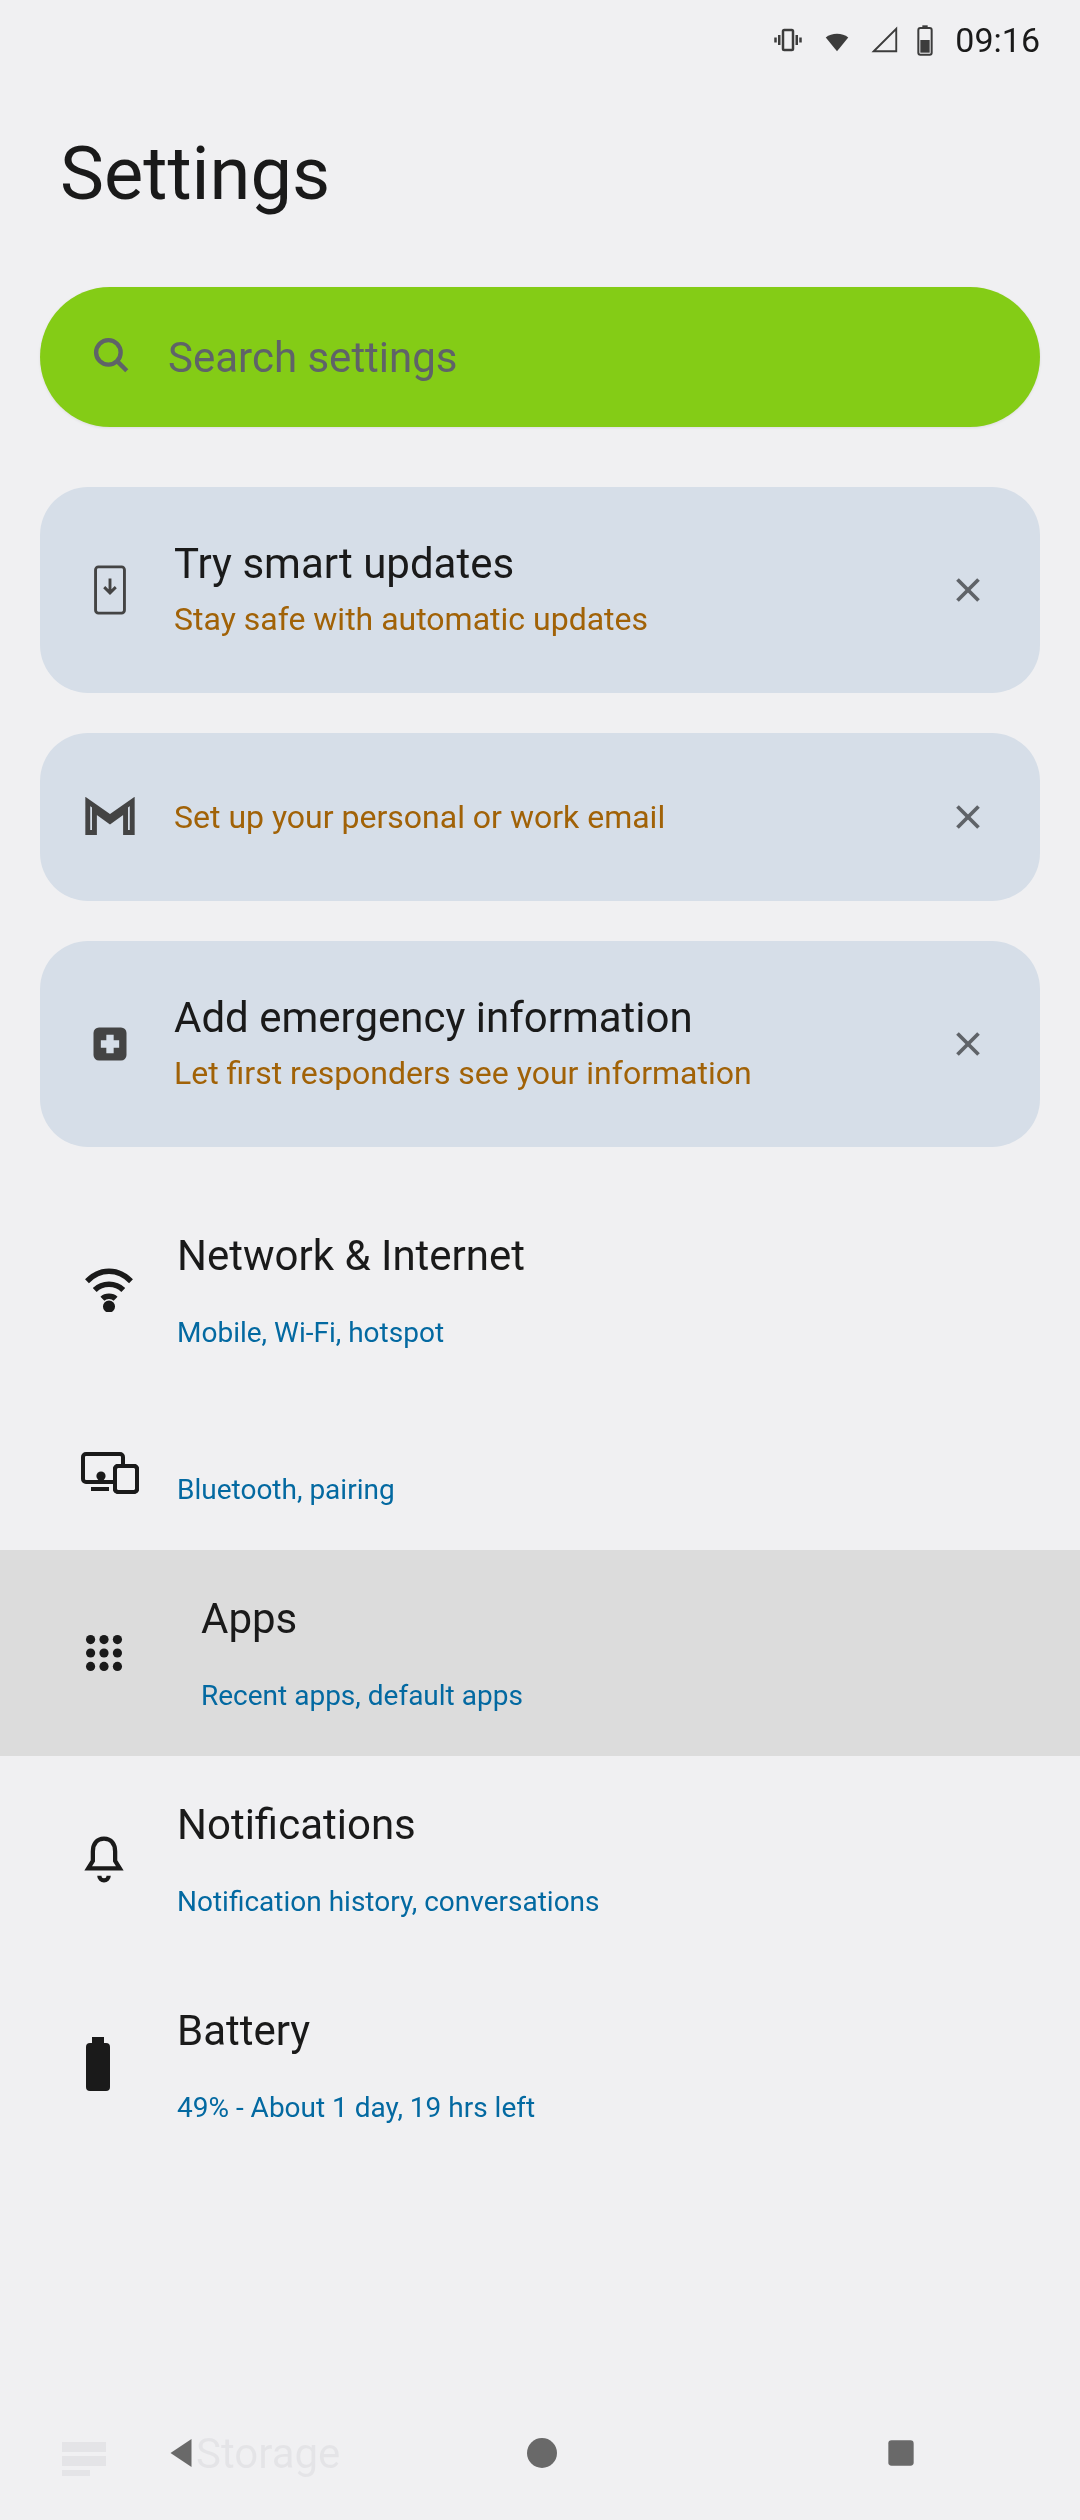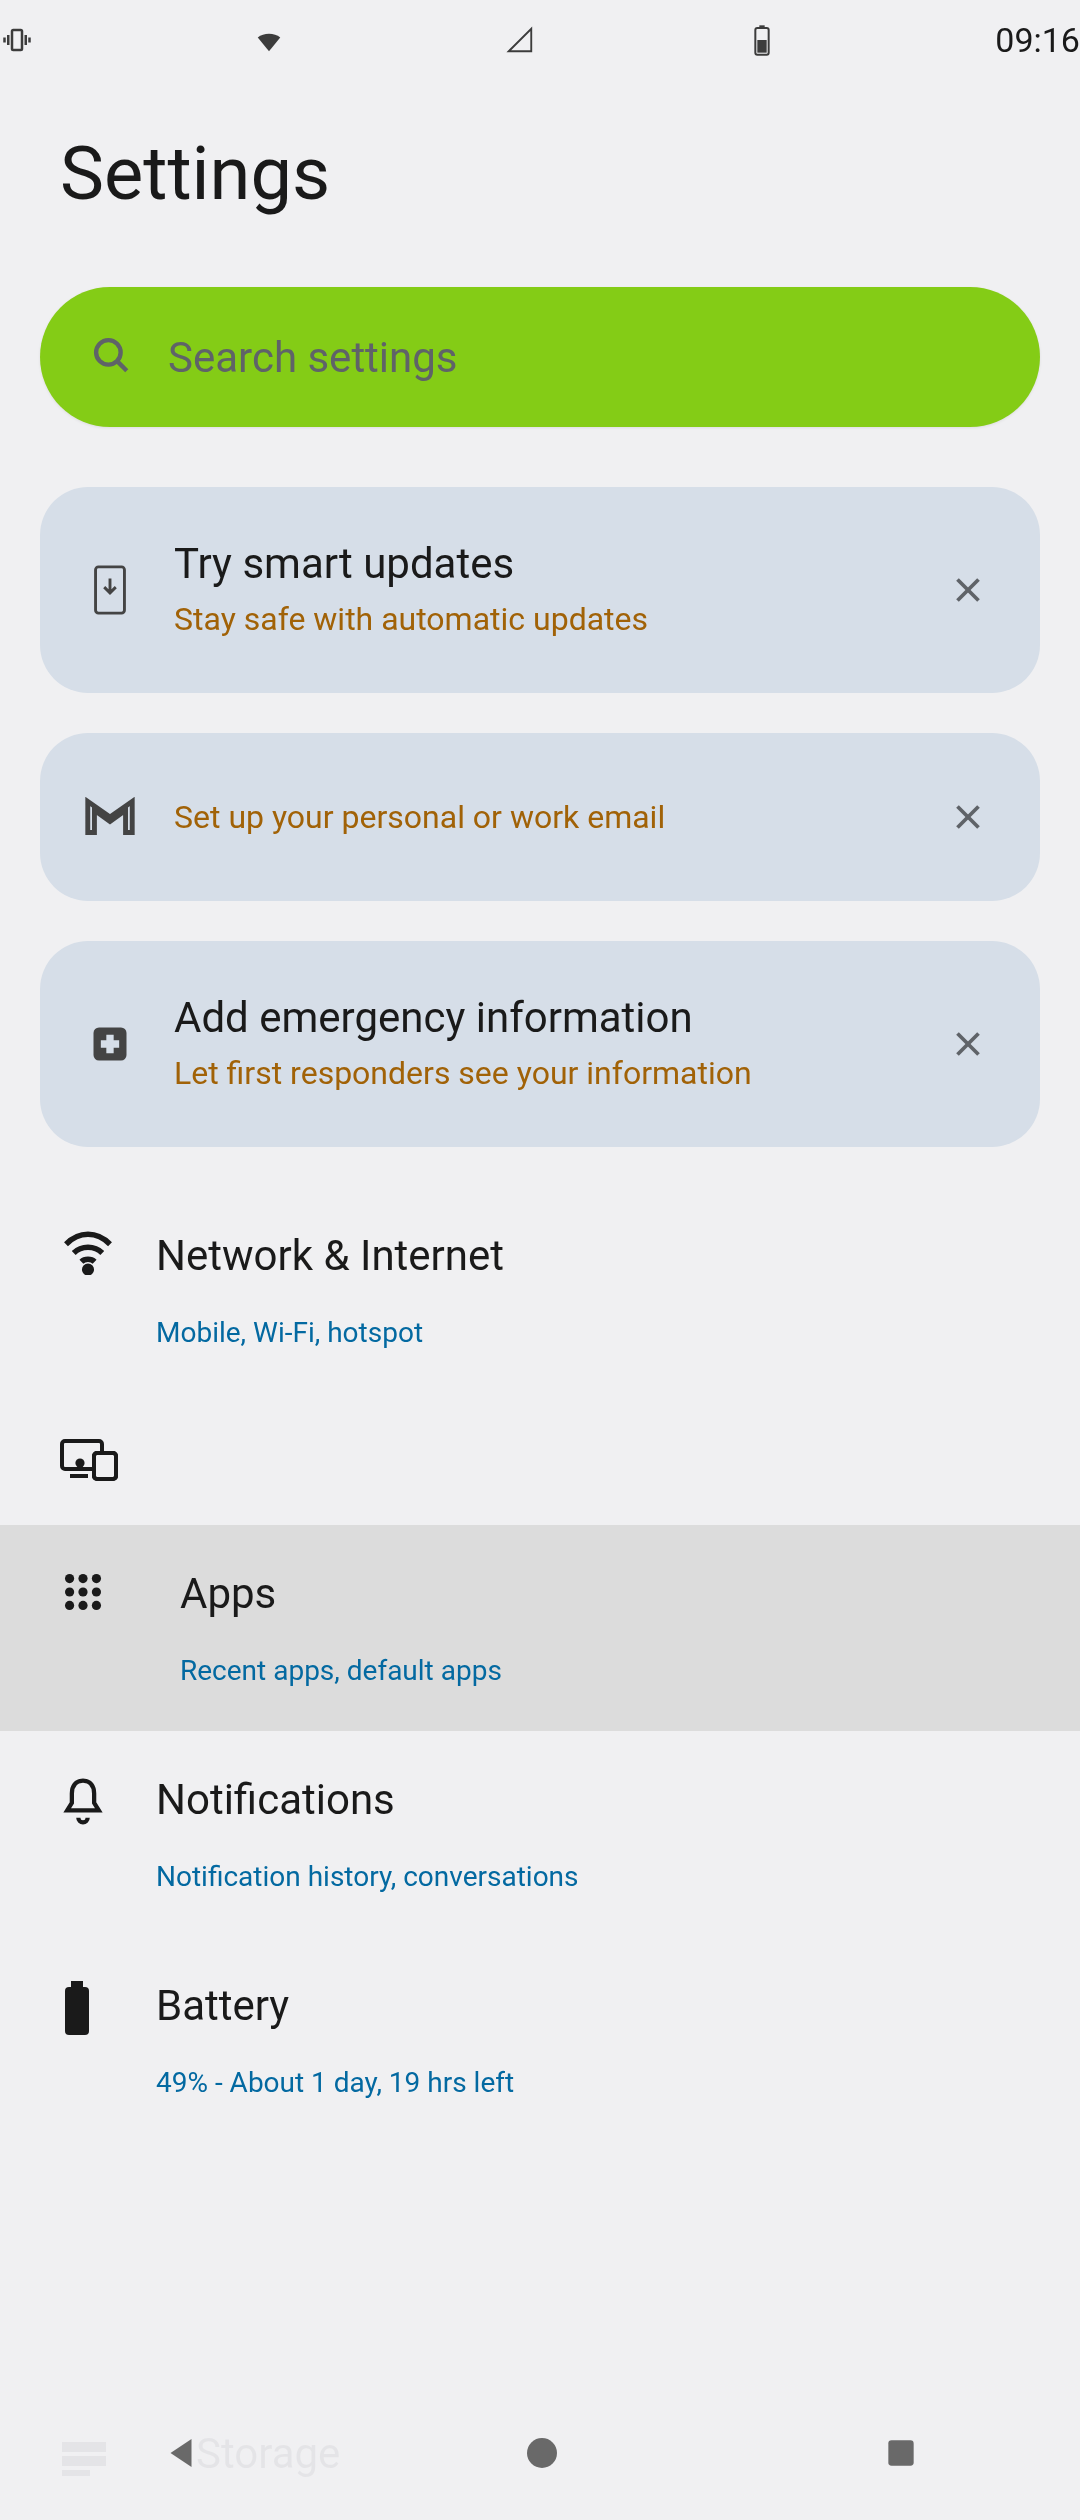--- a/index.html
+++ b/index.html
@@ -7,22 +7,23 @@
       width: 1080px;
       height: 2520px;
       background: #f0f0f2;
       font-family: Roboto, -apple-system, sans-serif;
       overflow: hidden;
       position: relative;
     }
     .status-bar {
       height: 80px;
       display: flex;
-      justify-content: space-between;
-      align-items: center;
+      justify-content: flex-end;
+      align-items: center;
+      padding-right: 40px;
       gap: 14px;
     }
     .status-icon { color: #3c3c3c; display: inline-flex; align-items: center; }
     .status-time { font-size: 34px; color: #1a1a1a; margin-left: 6px; }
     .page-title {
       font-size: 74px;
       font-weight: 400;
       color: #1a1a1a;
       margin: 50px 16px 70px 60px;
     }
@@ -54,21 +55,22 @@
       margin-right: 34px;
       flex-shrink: 0;
     }
     .suggestion-body { flex: 1; min-width: 0; padding-right: 20px; }
     .suggestion-title { font-size: 42px; color: #1a1a1a; margin-bottom: 10px; font-weight: 400; }
     .suggestion-sub { font-size: 32px; color: #a16207; line-height: 1.35; }
     .dismiss-btn { color: #5f6368; padding: 14px; display: flex; align-items: center; }
     .settings-list { margin-top: 26px; }
     .settings-item {
       display: flex;
-      padding: 44px 60px;
+      align-items: center;
+      padding: 44px 81px;
     }
     .settings-item.highlighted { background: #dcdcdc; gap: 24px; }
     .item-icon {
       width: 80px;
       display: flex;
       justify-content: flex-start;
       color: #1a1a1a;
       margin-right: 16px;
       flex-shrink: 0;
     }
@@ -216,20 +218,21 @@
     <span class="item-icon">
       <svg width="60" height="44" viewBox="0 0 30 22" fill="none" stroke="currentColor" stroke-width="2">
           <rect x="1" y="2" width="20" height="14" rx="1.5"></rect>
           <rect x="17" y="8" width="11" height="13" rx="1.5" fill="#f0f0f2"></rect>
           <rect x="17" y="8" width="11" height="13" rx="1.5"></rect>
           <circle cx="10" cy="13" r="2.3" fill="currentColor" stroke="none"></circle>
           <line x1="5" y1="19.5" x2="14" y2="19.5"></line>
         </svg>
     </span>
     <div class="item-body">
+      <div class="item-sub">Bluetooth, pairing</div>
     </div>
   </div>
 
   <div class="settings-item highlighted">
     <span class="item-icon">
       <svg width="46" height="46" viewBox="0 0 24 24" fill="currentColor">
         <circle cx="5" cy="5" r="2.4"></circle>
           <circle cx="12" cy="5" r="2.4"></circle>
           <circle cx="19" cy="5" r="2.4"></circle>
         <circle cx="5" cy="12" r="2.4"></circle>

